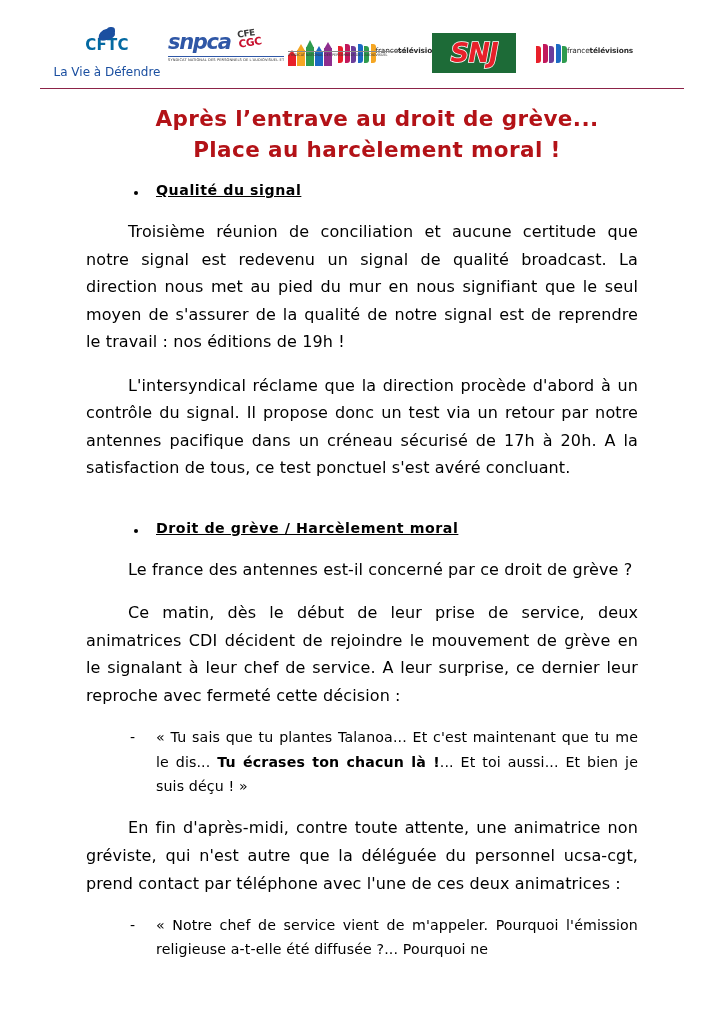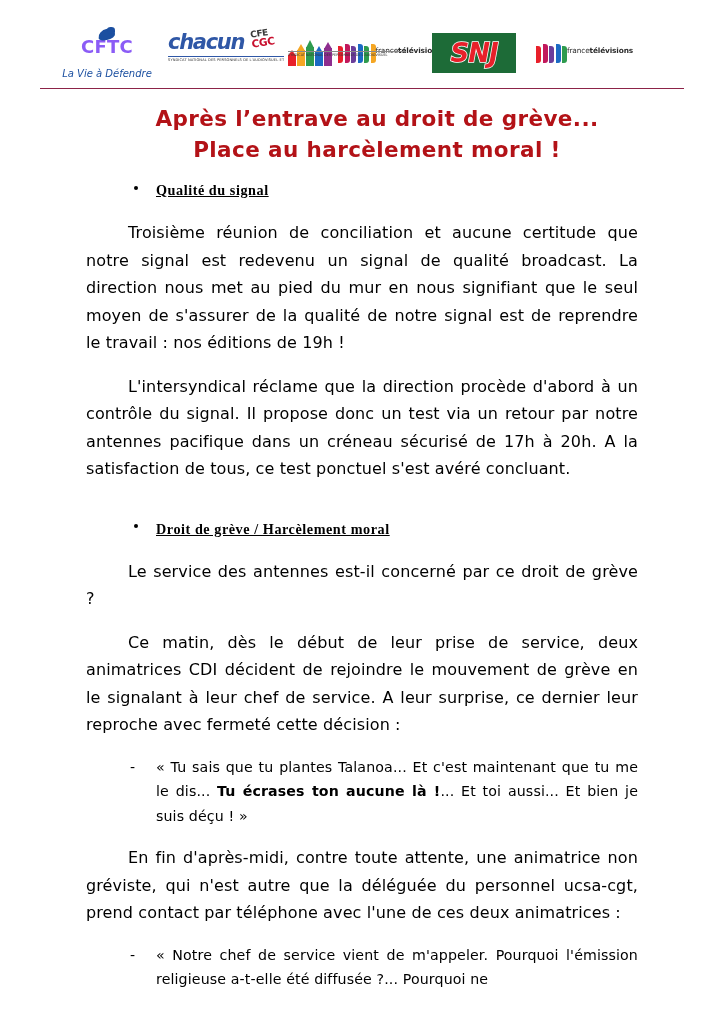--- a/index.html
+++ b/index.html
@@ -112,31 +112,30 @@
   }
   .cftc-bird:after {
     content: "";
     position: absolute;
     left: 13px; top: 0px;
     width: 8px; height: 7px;
     background: #1B4FA0;
     border-radius: 50% 50% 30% 60%;
   }
   .cftc-word {
-    color: #8b5cf6;
-    font-weight: bold;
-    font-size: 18px;
+    color: #0369a1;
+    font-weight: bold;
+    font-size: 15px;
     letter-spacing: 0.3px;
     line-height: 1;
     margin-top: 0px;
   }
   .cftc-tag {
     color: #1B4FA0;
-    font-size: 10px;
-    font-style: italic;
+    font-size: 12px;
     margin-top: 12px;
     white-space: nowrap;
   }
 
   
   .logo-snpca {
     width: 116px;
     height: 48px;
     margin-left: 22px;
     display: flex;
@@ -297,24 +296,23 @@
 
   
   .content {
     position: absolute;
     left: 86px;
     top: 182px;
     width: 552px;
   }
   .section-head {
     display: flex;
-    align-items: center;
+    align-items: flex-end;
     margin-left: 48px;
     margin-bottom: 4px;
-    font-family: Liberation Serif, serif;
   }
   .bullet-dot {
     width: 4px;
     height: 4px;
     border-radius: 50%;
     background: #000;
     flex: 0 0 auto;
     margin-right: 18px;
     position: relative;
     top: -3px;
@@ -367,21 +365,21 @@
 
 
     <div class="logo-cftc">
       <div class="cftc-bird"></div>
       <div class="cftc-word">CFTC</div>
       <div class="cftc-tag">La Vie à Défendre</div>
     </div>
 
     <div class="logo-snpca">
       <div class="snpca-row">
-        <div class="snpca-word">chacun</div>
+        <div class="snpca-word">snpca</div>
         <div class="cgc-block">
           <div class="cgc-cfe">CFE</div>
           <div class="cgc-cgc">CGC</div>
         </div>
       </div>
       <div class="snpca-tag">SYNDICAT NATIONAL DES PERSONNELS DE L'AUDIOVISUEL ET DE LA COMMUNICATION</div>
     </div>
 
     <div class="logo-ftv ftv-a">
       <div class="ftv-houses">
@@ -458,29 +456,29 @@
     <div class="gap-sm"></div>
     <p class="para">L'intersyndical réclame que la direction procède d'abord à un contrôle du signal. Il propose donc un test via un retour par notre antennes pacifique dans un créneau sécurisé de 17h à 20h. A la satisfaction de tous, ce test ponctuel s'est avéré concluant.</p>
 
     <div class="gap-lg"></div>
 
     <div class="section-head">
       <span class="bullet-dot"></span>
       <span class="section-title">Droit de grève /  Harcèlement moral</span>
     </div>
     <div class="gap-sm"></div>
-    <p class="para">Le service des antennes est-il concerné par ce droit de grève ?</p>
+    <p class="para">Le france des antennes est-il concerné par ce droit de grève ?</p>
     <div class="gap-sm"></div>
     <p class="para">Ce matin, dès le début de leur prise de service, deux animatrices CDI décident de rejoindre le mouvement de grève en le signalant à leur chef de service. A leur surprise, ce dernier leur reproche avec fermeté cette décision :</p>
 
     <div class="gap-sm"></div>
 
     <div class="dash-item">
       <span class="dash-mark">-</span>
-      <span class="dash-text"><span>« Tu sais que tu plantes Talanoa... Et c'est maintenant que tu me le dis... </span><b>Tu écrases ton aucune là !</b><span>... Et toi aussi... Et bien je suis déçu ! »</span></span>
+      <span class="dash-text"><span>« Tu sais que tu plantes Talanoa... Et c'est maintenant que tu me le dis... </span><b>Tu écrases ton chacun là !</b><span>... Et toi aussi... Et bien je suis déçu ! »</span></span>
     </div>
 
     <div class="gap-sm"></div>
 
     <p class="para">En fin d'après-midi, contre toute attente, une animatrice non gréviste, qui n'est autre que la déléguée du personnel ucsa-cgt, prend contact par téléphone avec l'une de ces deux animatrices :</p>
 
     <div class="gap-sm"></div>
 
     <div class="dash-item">
       <span class="dash-mark">-</span>

